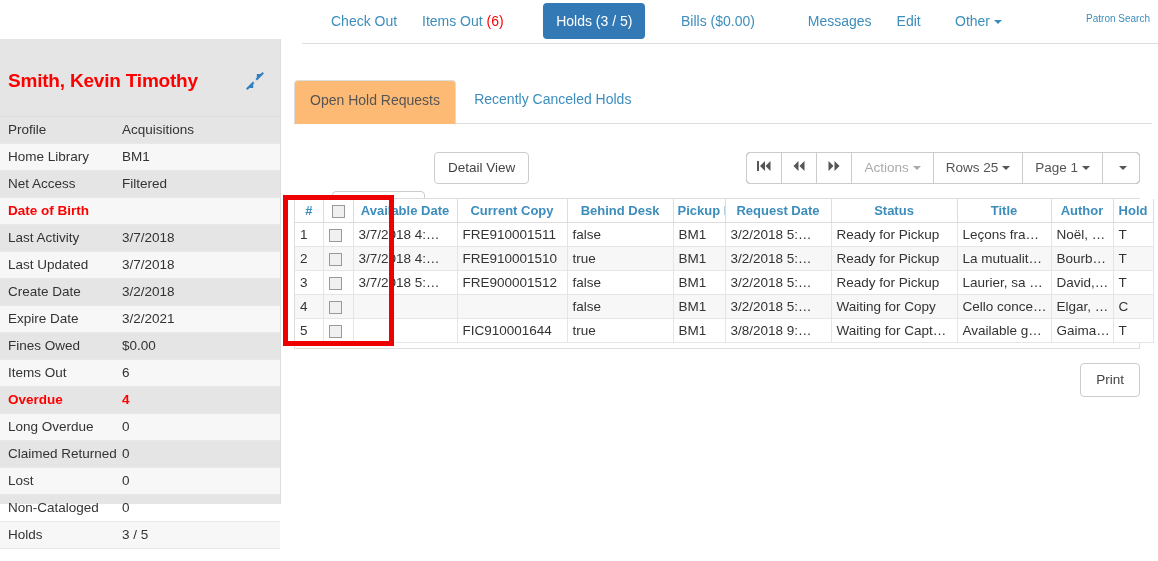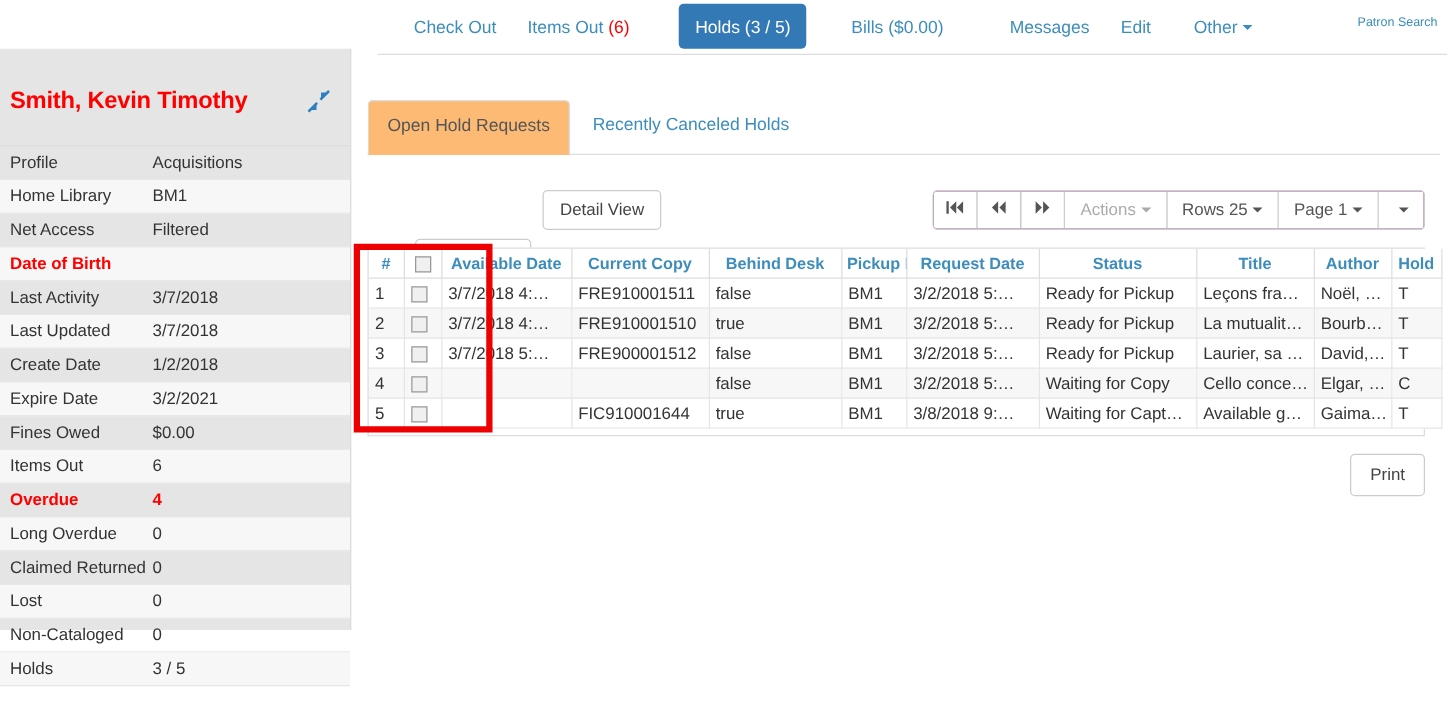--- a/index.html
+++ b/index.html
@@ -266,21 +266,21 @@
         <div class="summary-row">
           <div class="lbl">Last Activity</div>
           <div class="val">3/7/2018</div>
         </div>
         <div class="summary-row alt">
           <div class="lbl">Last Updated</div>
           <div class="val">3/7/2018</div>
         </div>
         <div class="summary-row">
           <div class="lbl">Create Date</div>
-          <div class="val">1/2/2018</div>
+          <div class="val">3/2/2018</div>
         </div>
         <div class="summary-row alt">
           <div class="lbl">Expire Date</div>
           <div class="val">3/2/2021</div>
         </div>
         <div class="summary-row">
           <div class="lbl">Fines Owed</div>
           <div class="val">$0.00</div>
         </div>
         <div class="summary-row alt">

